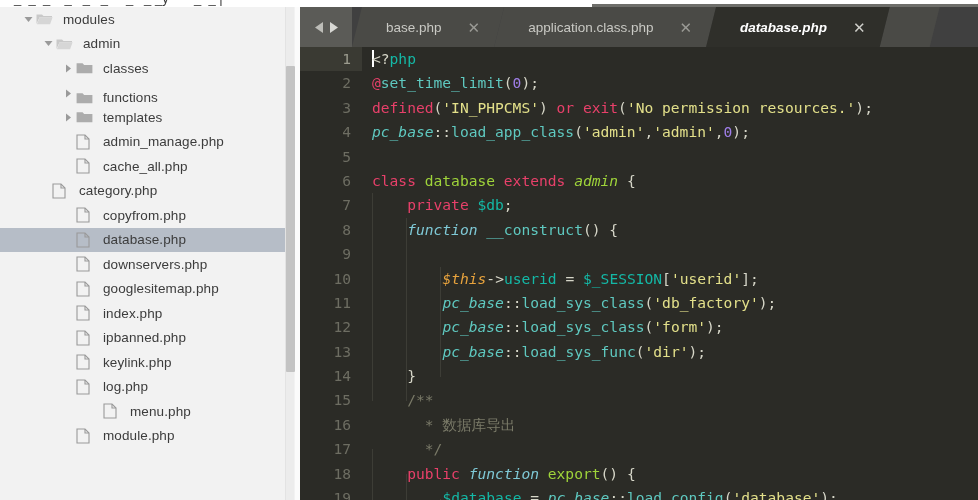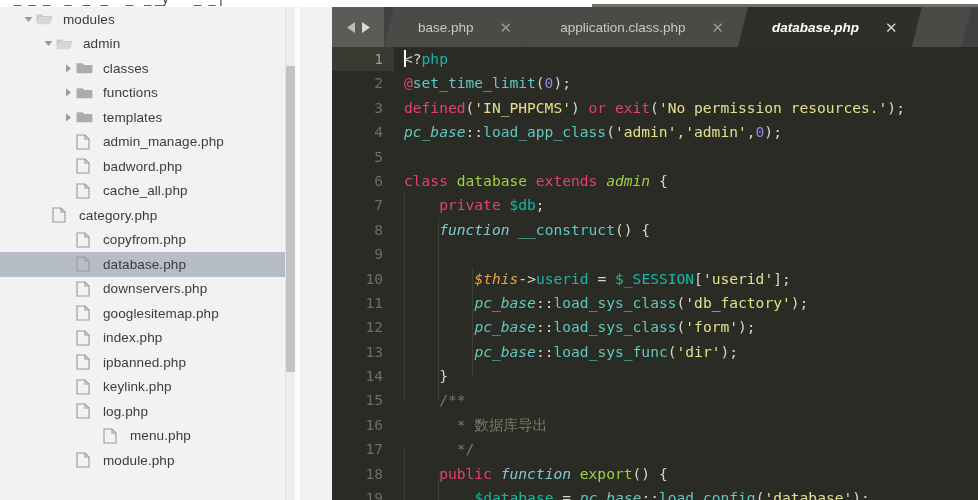--- a/index.html
+++ b/index.html
@@ -2,21 +2,21 @@
 <html><head>
 <meta charset="utf-8">
 <style>
   * { box-sizing: border-box; margin: 0; padding: 0; }
   html, body {
     width: 978px; height: 500px;
     overflow: hidden;
     font-family: "Liberation Sans", sans-serif;
     background: #f2f2f2;
   }
-  #app { display: flex; width: 978px; height: 500px; position: relative; gap: 32px; }
+  #app { display: flex; width: 978px; height: 500px; position: relative; }
 
   
   .top-sliver {
     position: absolute; top: 0; left: 0; width: 978px; height: 7px;
     background: #ffffff; overflow: hidden; z-index: 40;
     pointer-events: none;
   }
   .top-sliver .frag {
     position: absolute; top: -9px;
     font-family: "Liberation Sans", sans-serif;
@@ -186,21 +186,21 @@
               <polygon points="2,0.5 7,4.5 2,8.5" fill="#9a9a9a"></polygon>
             </svg>
           </span>
           <span class="ico">
             <svg width="17" height="14" viewBox="0 0 17 14">
               <path d="M0.6 2.3h6l1.5 1.6h8.3v8.3H0.6z" fill="#acacac"></path>
             </svg>
           </span>
           <span class="lbl">classes</span>
         </div>
-        <div class="row" style="padding-left: 60px;">
+        <div class="row" style="padding-left: 60px; align-items: flex-end;">
           <span class="arrow">
             <svg width="9" height="9" viewBox="0 0 9 9">
               <polygon points="2,0.5 7,4.5 2,8.5" fill="#9a9a9a"></polygon>
             </svg>
           </span>
           <span class="ico">
             <svg width="17" height="14" viewBox="0 0 17 14">
               <path d="M0.6 2.3h6l1.5 1.6h8.3v8.3H0.6z" fill="#acacac"></path>
             </svg>
           </span>
@@ -221,30 +221,20 @@
         </div>
         <div class="row" style="padding-left: 60px;">
           <span class="arrow"></span>
           <span class="ico">
             <svg width="14" height="16" viewBox="0 0 14 16">
               <path d="M1 1h8l4 4v10H1z" fill="none" stroke="#9a9a9a" stroke-width="1.1"></path>
               <path d="M9 1v4h4" fill="none" stroke="#9a9a9a" stroke-width="1.1"></path>
             </svg>
           </span>
           <span class="lbl">admin_manage.php</span>
-        </div>
-        <div class="row" style="padding-left: 60px;">
-          <span class="arrow"></span>
-          <span class="ico">
-            <svg width="14" height="16" viewBox="0 0 14 16">
-              <path d="M1 1h8l4 4v10H1z" fill="none" stroke="#9a9a9a" stroke-width="1.1"></path>
-              <path d="M9 1v4h4" fill="none" stroke="#9a9a9a" stroke-width="1.1"></path>
-            </svg>
-          </span>
-          <span class="lbl">badword.php</span>
         </div>
         <div class="row" style="padding-left: 60px;">
           <span class="arrow"></span>
           <span class="ico">
             <svg width="14" height="16" viewBox="0 0 14 16">
               <path d="M1 1h8l4 4v10H1z" fill="none" stroke="#9a9a9a" stroke-width="1.1"></path>
               <path d="M9 1v4h4" fill="none" stroke="#9a9a9a" stroke-width="1.1"></path>
             </svg>
           </span>
           <span class="lbl">cache_all.php</span>

